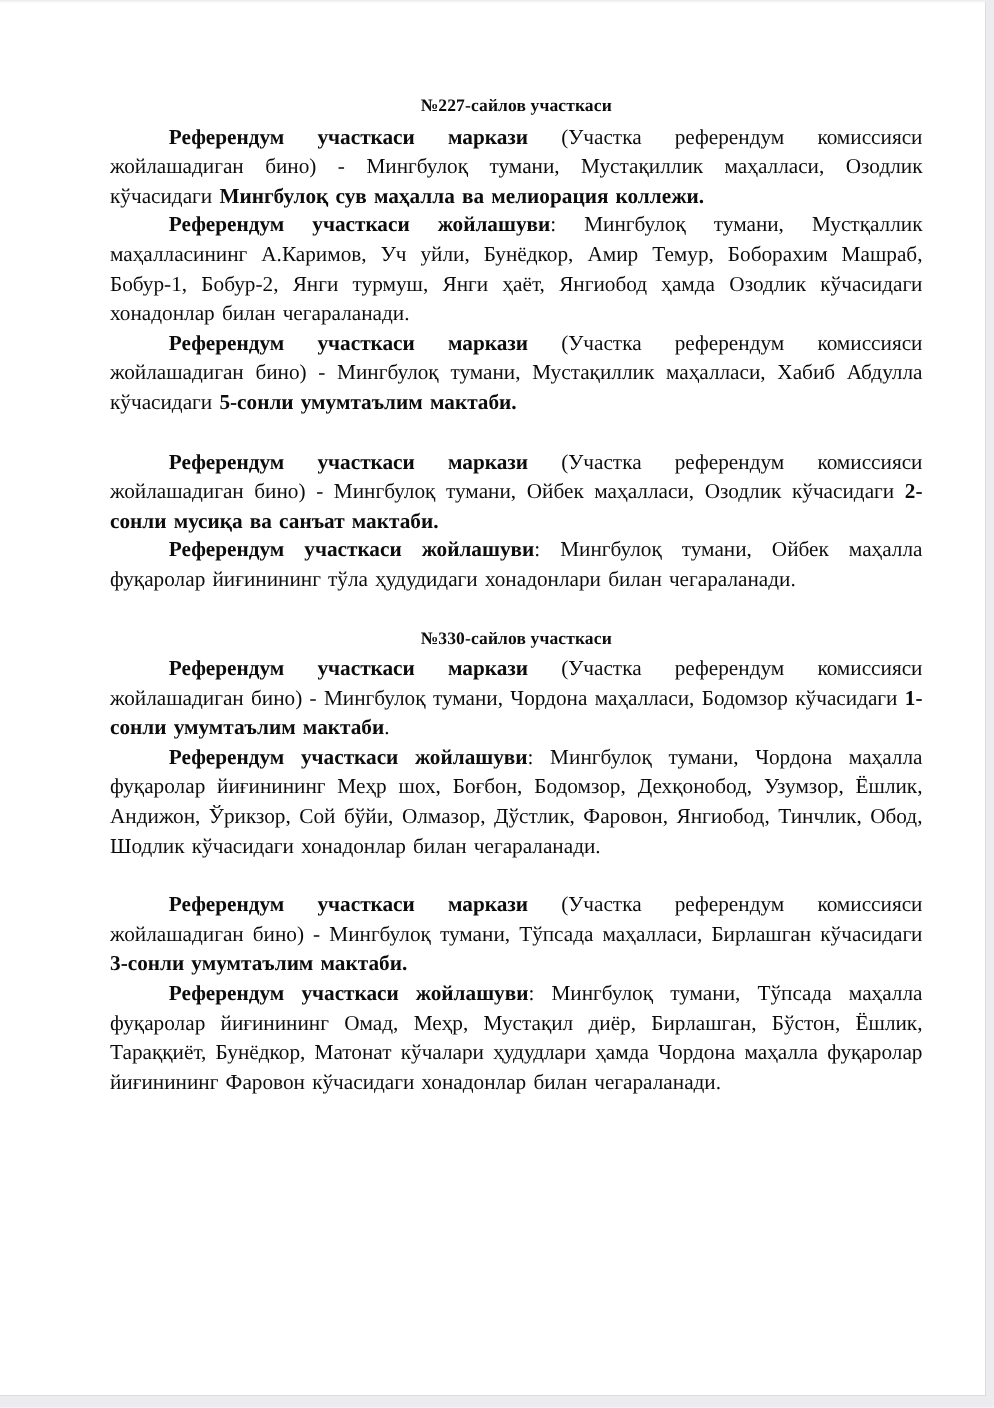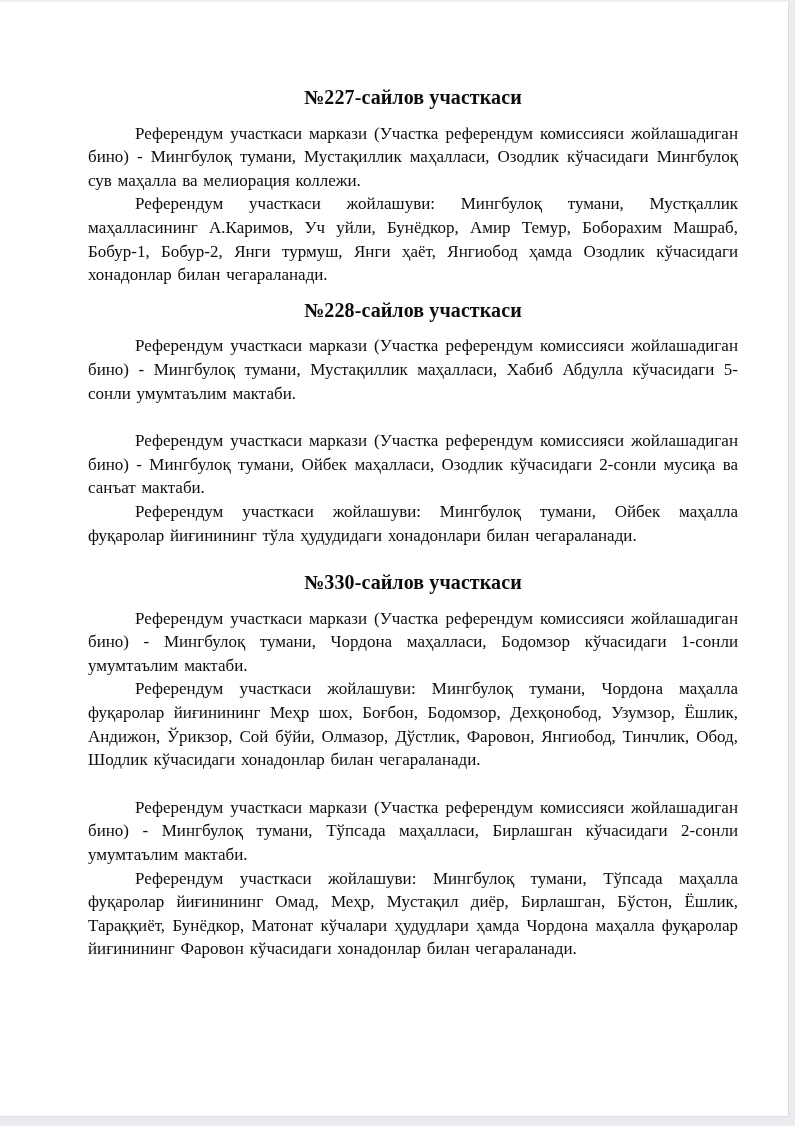--- a/index.html
+++ b/index.html
@@ -36,68 +36,67 @@
   .content {
     width: 650px;
   }
   .section {
     margin: 0;
   }
   .section.gap-before {
     margin-top: 24px;
   }
   h2.head {
-    margin: 12px;
-    font-size: 20px;
+    margin: 0;
+    font-size: 14px;
     line-height: 23.6px;
     font-weight: 700;
     text-align: center;
     letter-spacing: 0.1px;
   }
   p.para {
     margin: 0;
     font-size: 17px;
     line-height: 23.6px;
     text-align: justify;
     text-indent: 47px;
     word-spacing: 1.5px;
   }
   p.para b {
-    font-weight: 400;
+    font-weight: 700;
   }
 </style>
 </head>
 <body>
 
 <div class="viewer">
   <div class="page">
     <div class="content">
 
       <div class="section">
         <h2 class="head">№227-сайлов участкаси</h2>
         <p class="para"><b>Референдум участкаси маркази</b><span> (Участка референдум комиссияси жойлашадиган бино) - Мингбулоқ тумани, Мустақиллик маҳалласи, Озодлик кўчасидаги </span><b>Мингбулоқ сув маҳалла ва мелиорация коллежи.</b><span></span></p>
         <p class="para"><b>Референдум участкаси жойлашуви</b><span>: Мингбулоқ тумани, Мустқаллик маҳалласининг А.Каримов, Уч уйли, Бунёдкор, Амир Темур, Боборахим Машраб, Бобур-1, Бобур-2, Янги турмуш, Янги ҳаёт, Янгиобод  ҳамда Озодлик  кўчасидаги хонадонлар билан чегараланади.</span></p>
       </div>
 
       <div class="section">
-        <h2 class="head">№228-сайлов участкаси</h2>
         <p class="para"><b>Референдум участкаси маркази</b><span> (Участка референдум комиссияси жойлашадиган бино) - Мингбулоқ тумани, Мустақиллик маҳалласи, Хабиб Абдулла кўчасидаги </span><b>5-сонли умумтаълим мактаби.</b><span></span></p>
       </div>
 
       <div class="section gap-before">
         <p class="para"><b>Референдум участкаси маркази</b><span> (Участка референдум комиссияси жойлашадиган бино) - Мингбулоқ тумани, Ойбек маҳалласи, Озодлик кўчасидаги </span><b>2-сонли мусиқа ва санъат мактаби.</b><span></span></p>
         <p class="para"><b>Референдум участкаси жойлашуви</b><span>: Мингбулоқ тумани, Ойбек маҳалла фуқаролар йиғинининг тўла ҳудудидаги хонадонлари билан чегараланади.</span></p>
       </div>
 
       <div class="section gap-before">
         <h2 class="head">№330-сайлов участкаси</h2>
         <p class="para"><b>Референдум участкаси маркази</b><span> (Участка референдум комиссияси жойлашадиган бино) - Мингбулоқ тумани, Чордона маҳалласи, Бодомзор кўчасидаги </span><b>1-сонли умумтаълим мактаби</b><span>.</span></p>
         <p class="para"><b>Референдум участкаси жойлашуви</b><span>: Мингбулоқ тумани, Чордона маҳалла фуқаролар йиғинининг Меҳр шох, Боғбон, Бодомзор, Дехқонобод, Узумзор, Ёшлик, Андижон, Ўрикзор, Сой бўйи, Олмазор, Дўстлик, Фаровон, Янгиобод, Тинчлик, Обод, Шодлик кўчасидаги хонадонлар билан чегараланади.</span></p>
       </div>
 
       <div class="section gap-before">
-        <p class="para"><b>Референдум участкаси маркази</b><span> (Участка референдум комиссияси жойлашадиган бино) - Мингбулоқ тумани, Тўпсада маҳалласи, Бирлашган кўчасидаги </span><b>2-сонли умумтаълим мактаби.</b><span></span></p>
+        <p class="para"><b>Референдум участкаси маркази</b><span> (Участка референдум комиссияси жойлашадиган бино) - Мингбулоқ тумани, Тўпсада маҳалласи, Бирлашган кўчасидаги </span><b>3-сонли умумтаълим мактаби.</b><span></span></p>
         <p class="para"><b>Референдум участкаси жойлашуви</b><span>: Мингбулоқ тумани, Тўпсада маҳалла фуқаролар йиғинининг Омад, Меҳр, Мустақил диёр, Бирлашган, Бўстон, Ёшлик, Тараққиёт, Бунёдкор, Матонат кўчалари ҳудудлари ҳамда Чордона маҳалла фуқаролар йиғинининг Фаровон кўчасидаги хонадонлар билан чегараланади.</span></p>
       </div>
 
     </div>
   </div>
 </div>
 
 </body></html>

